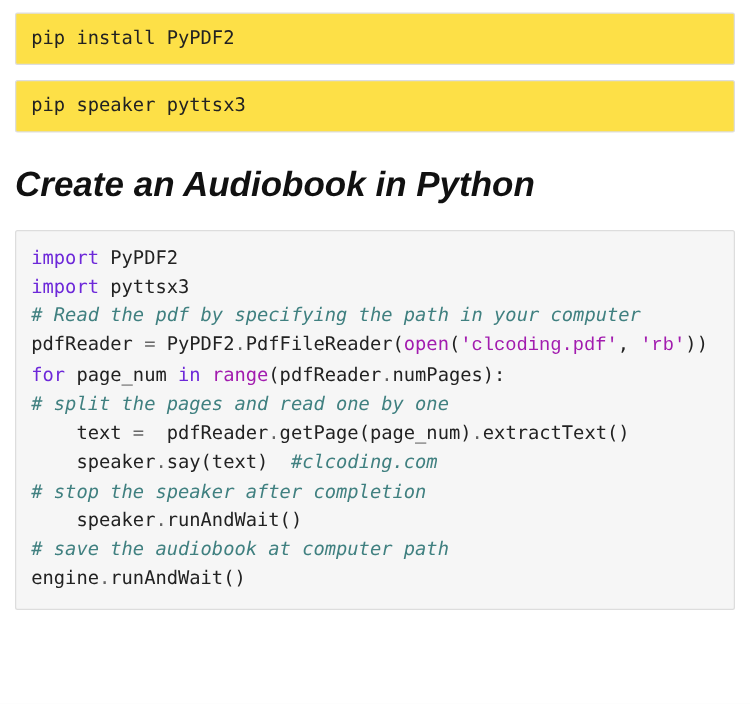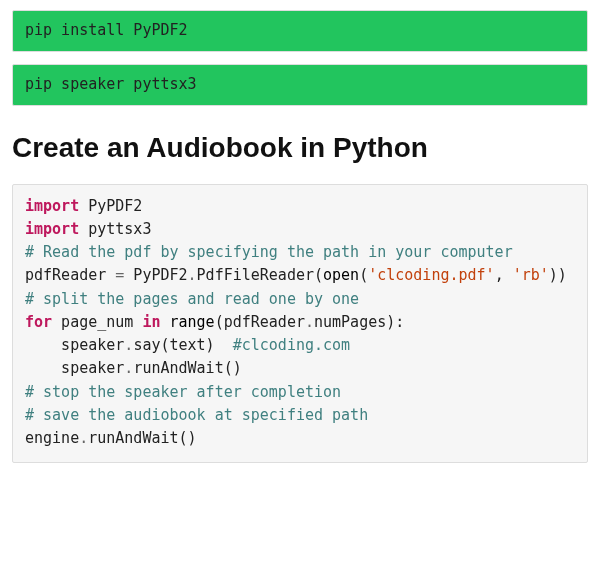--- a/index.html
+++ b/index.html
@@ -3,68 +3,70 @@
 <meta charset="utf-8">
 <style>
   * { margin: 0; padding: 0; box-sizing: border-box; }
   body {
     font-family: -apple-system, BlinkMacSystemFont, "Segoe UI", Helvetica, Arial, sans-serif;
     background: #ffffff;
     width: 600px;
     padding: 10px 12px;
   }
   .code-box {
-    background: #22c55e;
+    background: #fde047;
     border: 1px solid #ddd;
     border-radius: 2px;
     padding: 9px 12px;
     margin-bottom: 12px;
     font-family: "Consolas", "Menlo", "DejaVu Sans Mono", monospace;
     font-size: 15px;
     line-height: 1.45;
     color: #222;
     white-space: pre;
     overflow-x: auto;
   }
   .heading {
     font-size: 28px;
     font-weight: 700;
     color: #111;
     margin: 26px 0 20px 0;
+    font-style: italic;
   }
   .main-code {
     background: #f6f6f6;
     border: 1px solid #ddd;
     border-radius: 2px;
     padding: 10px 12px 12px 12px;
     font-family: "Consolas", "Menlo", "DejaVu Sans Mono", monospace;
     font-size: 15px;
     line-height: 1.55;
     color: #222;
   }
   .line { white-space: pre; }
-  .kw  { color: #be185d; font-weight: 700; }   
-  .cm  { color: #408080; } 
-  .str { color: #c2410c; }                     
+  .kw  { color: #6d28d9; font-weight: 400; }   
+  .cm  { color: #408080; font-style: italic; } 
+  .str { color: #a21caf; font-family: Liberation Mono, monospace; }                     
   .op  { color: #666666; }                     
-  .nb  { color: #000000; }                     
+  .nb  { color: #a21caf; }                     
 </style>
 </head>
 <body>
 
 <div class="code-box">pip install PyPDF2</div>
 <div class="code-box">pip speaker pyttsx3</div>
 
 <h1 class="heading">Create an Audiobook in Python</h1>
 
 <div class="main-code">
   <div class="line"><span class="kw">import</span><span> PyPDF2</span></div>
   <div class="line"><span class="kw">import</span><span> pyttsx3</span></div>
   <div class="line"><span class="cm"># Read the pdf by specifying the path in your computer</span></div>
   <div class="line"><span>pdfReader </span><span class="op">=</span><span> PyPDF2</span><span class="op">.</span><span>PdfFileReader(</span><span class="nb">open</span><span>(</span><span class="str">'clcoding.pdf'</span><span>, </span><span class="str">'rb'</span><span>))</span></div>
+  <div class="line"><span class="kw">for</span><span> page_num </span><span class="kw">in</span><span> </span><span class="nb">range</span><span>(pdfReader</span><span class="op">.</span><span>numPages):</span></div>
   <div class="line"><span class="cm"># split the pages and read one by one</span></div>
-  <div class="line"><span class="kw">for</span><span> page_num </span><span class="kw">in</span><span> </span><span class="nb">range</span><span>(pdfReader</span><span class="op">.</span><span>numPages):</span></div>
+  <div class="line"><span>    text </span><span class="op">=</span><span>  pdfReader</span><span class="op">.</span><span>getPage(page_num)</span><span class="op">.</span><span>extractText()</span></div>
   <div class="line"><span>    speaker</span><span class="op">.</span><span>say(text)  </span><span class="cm">#clcoding.com</span></div>
+  <div class="line"><span class="cm"># stop the speaker after completion</span></div>
   <div class="line"><span>    speaker</span><span class="op">.</span><span>runAndWait()</span></div>
-  <div class="line"><span class="cm"># stop the speaker after completion</span></div>
-  <div class="line"><span class="cm"># save the audiobook at specified path</span></div>
+  <div class="line"><span class="cm"># save the audiobook at computer path</span></div>
   <div class="line"><span>engine</span><span class="op">.</span><span>runAndWait()</span></div>
 </div>
 
 </body></html>

